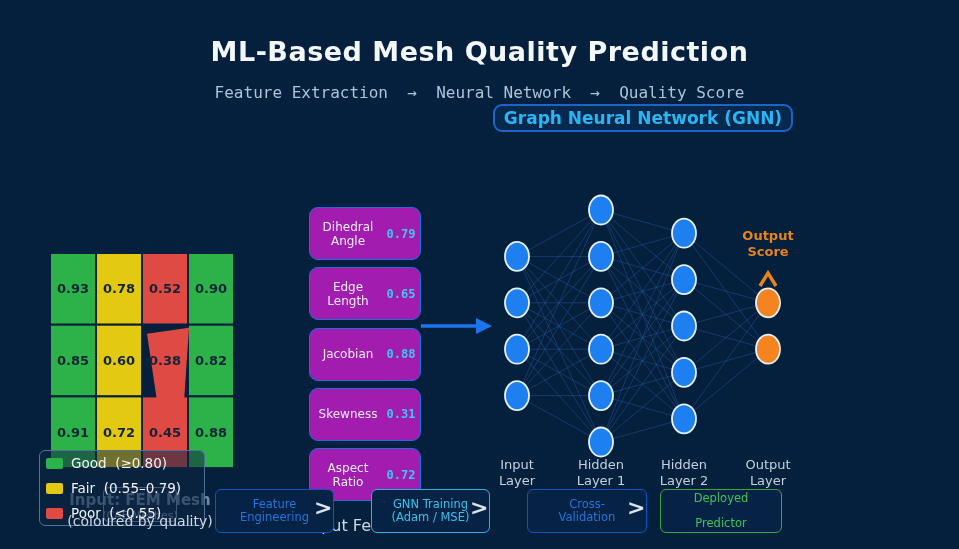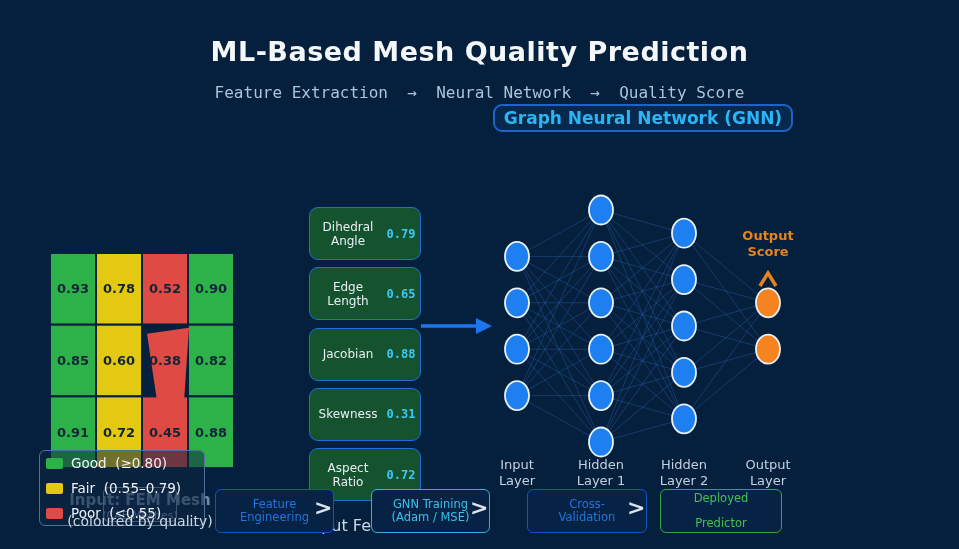--- a/index.html
+++ b/index.html
@@ -28,21 +28,21 @@
   .fem-box{position:absolute;left:103px;top:487px;width:72px;height:33px;z-index:2;
            border:1.5px solid #7e96b0;border-radius:6px;background:rgba(20,45,75,.45);}
   .fem-title{position:absolute;left:36px;top:12px;transform:translate(-50%,-50%);
              white-space:nowrap;font-size:15px;font-weight:bold;color:rgba(133,158,189,.85);}
   .fem-sub{position:absolute;left:36px;top:27px;transform:translate(-50%,-50%);
            white-space:nowrap;font-size:11px;color:rgba(143,168,198,.9);}
   .coloured-note{position:absolute;left:20px;top:513px;width:240px;text-align:center;
                  z-index:4;font-size:14px;color:#cdd8e4;}
   
   .feature-box{position:absolute;left:309px;width:110px;height:51px;
-               background:#14532d;border:1.5px solid #1e6fd9;border-radius:9px;
+               background:#a21caf;border:1.5px solid #1e6fd9;border-radius:9px;
                display:flex;align-items:center;z-index:2;}
   .feature-label{flex:1;text-align:center;font-size:12px;color:#e9eff6;line-height:14px;padding-left:4px;}
   .feature-value{width:38px;text-align:center;font-family:"DejaVu Sans Mono","Liberation Mono",monospace;
                  font-size:12px;font-weight:bold;color:#3fc6f2;}
   .features-title{position:absolute;left:284px;top:516px;width:160px;text-align:center;
                   font-size:16px;color:#cdd8e4;}
   #flow-arrow{position:absolute;left:418px;top:314px;}
   
   #network-svg{position:absolute;left:490px;top:190px;}
   .layer-label{position:absolute;top:457px;width:90px;text-align:center;

